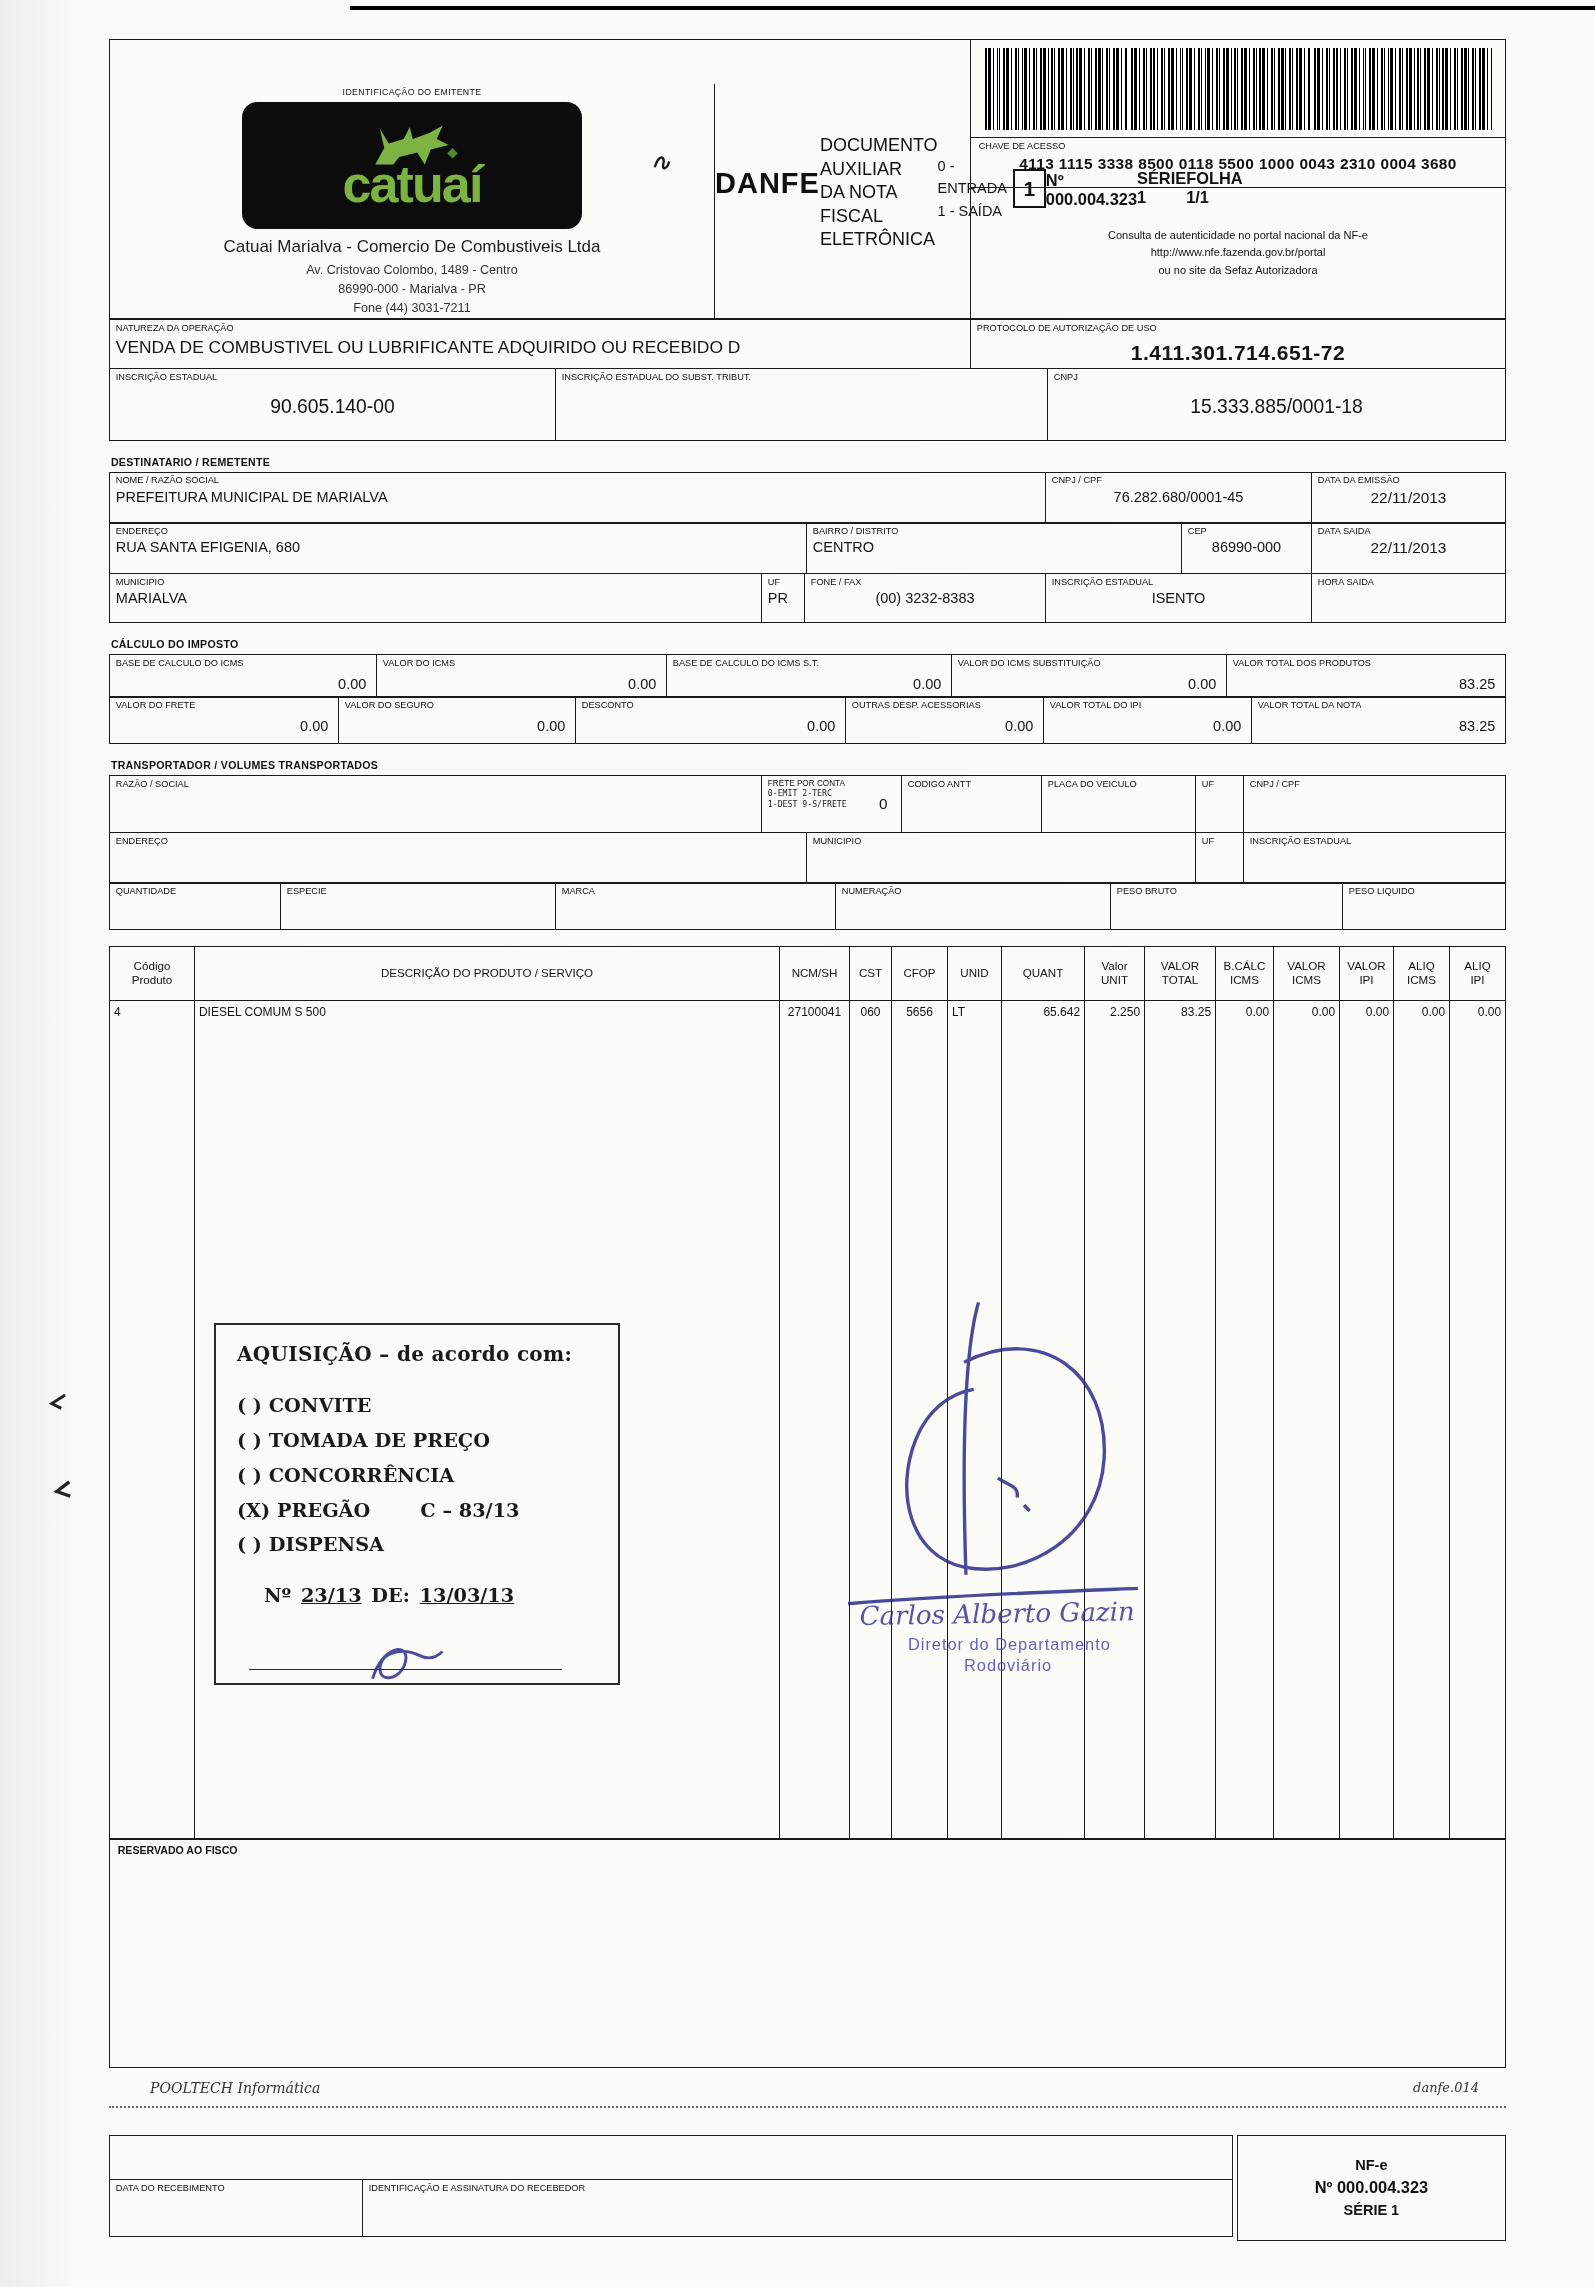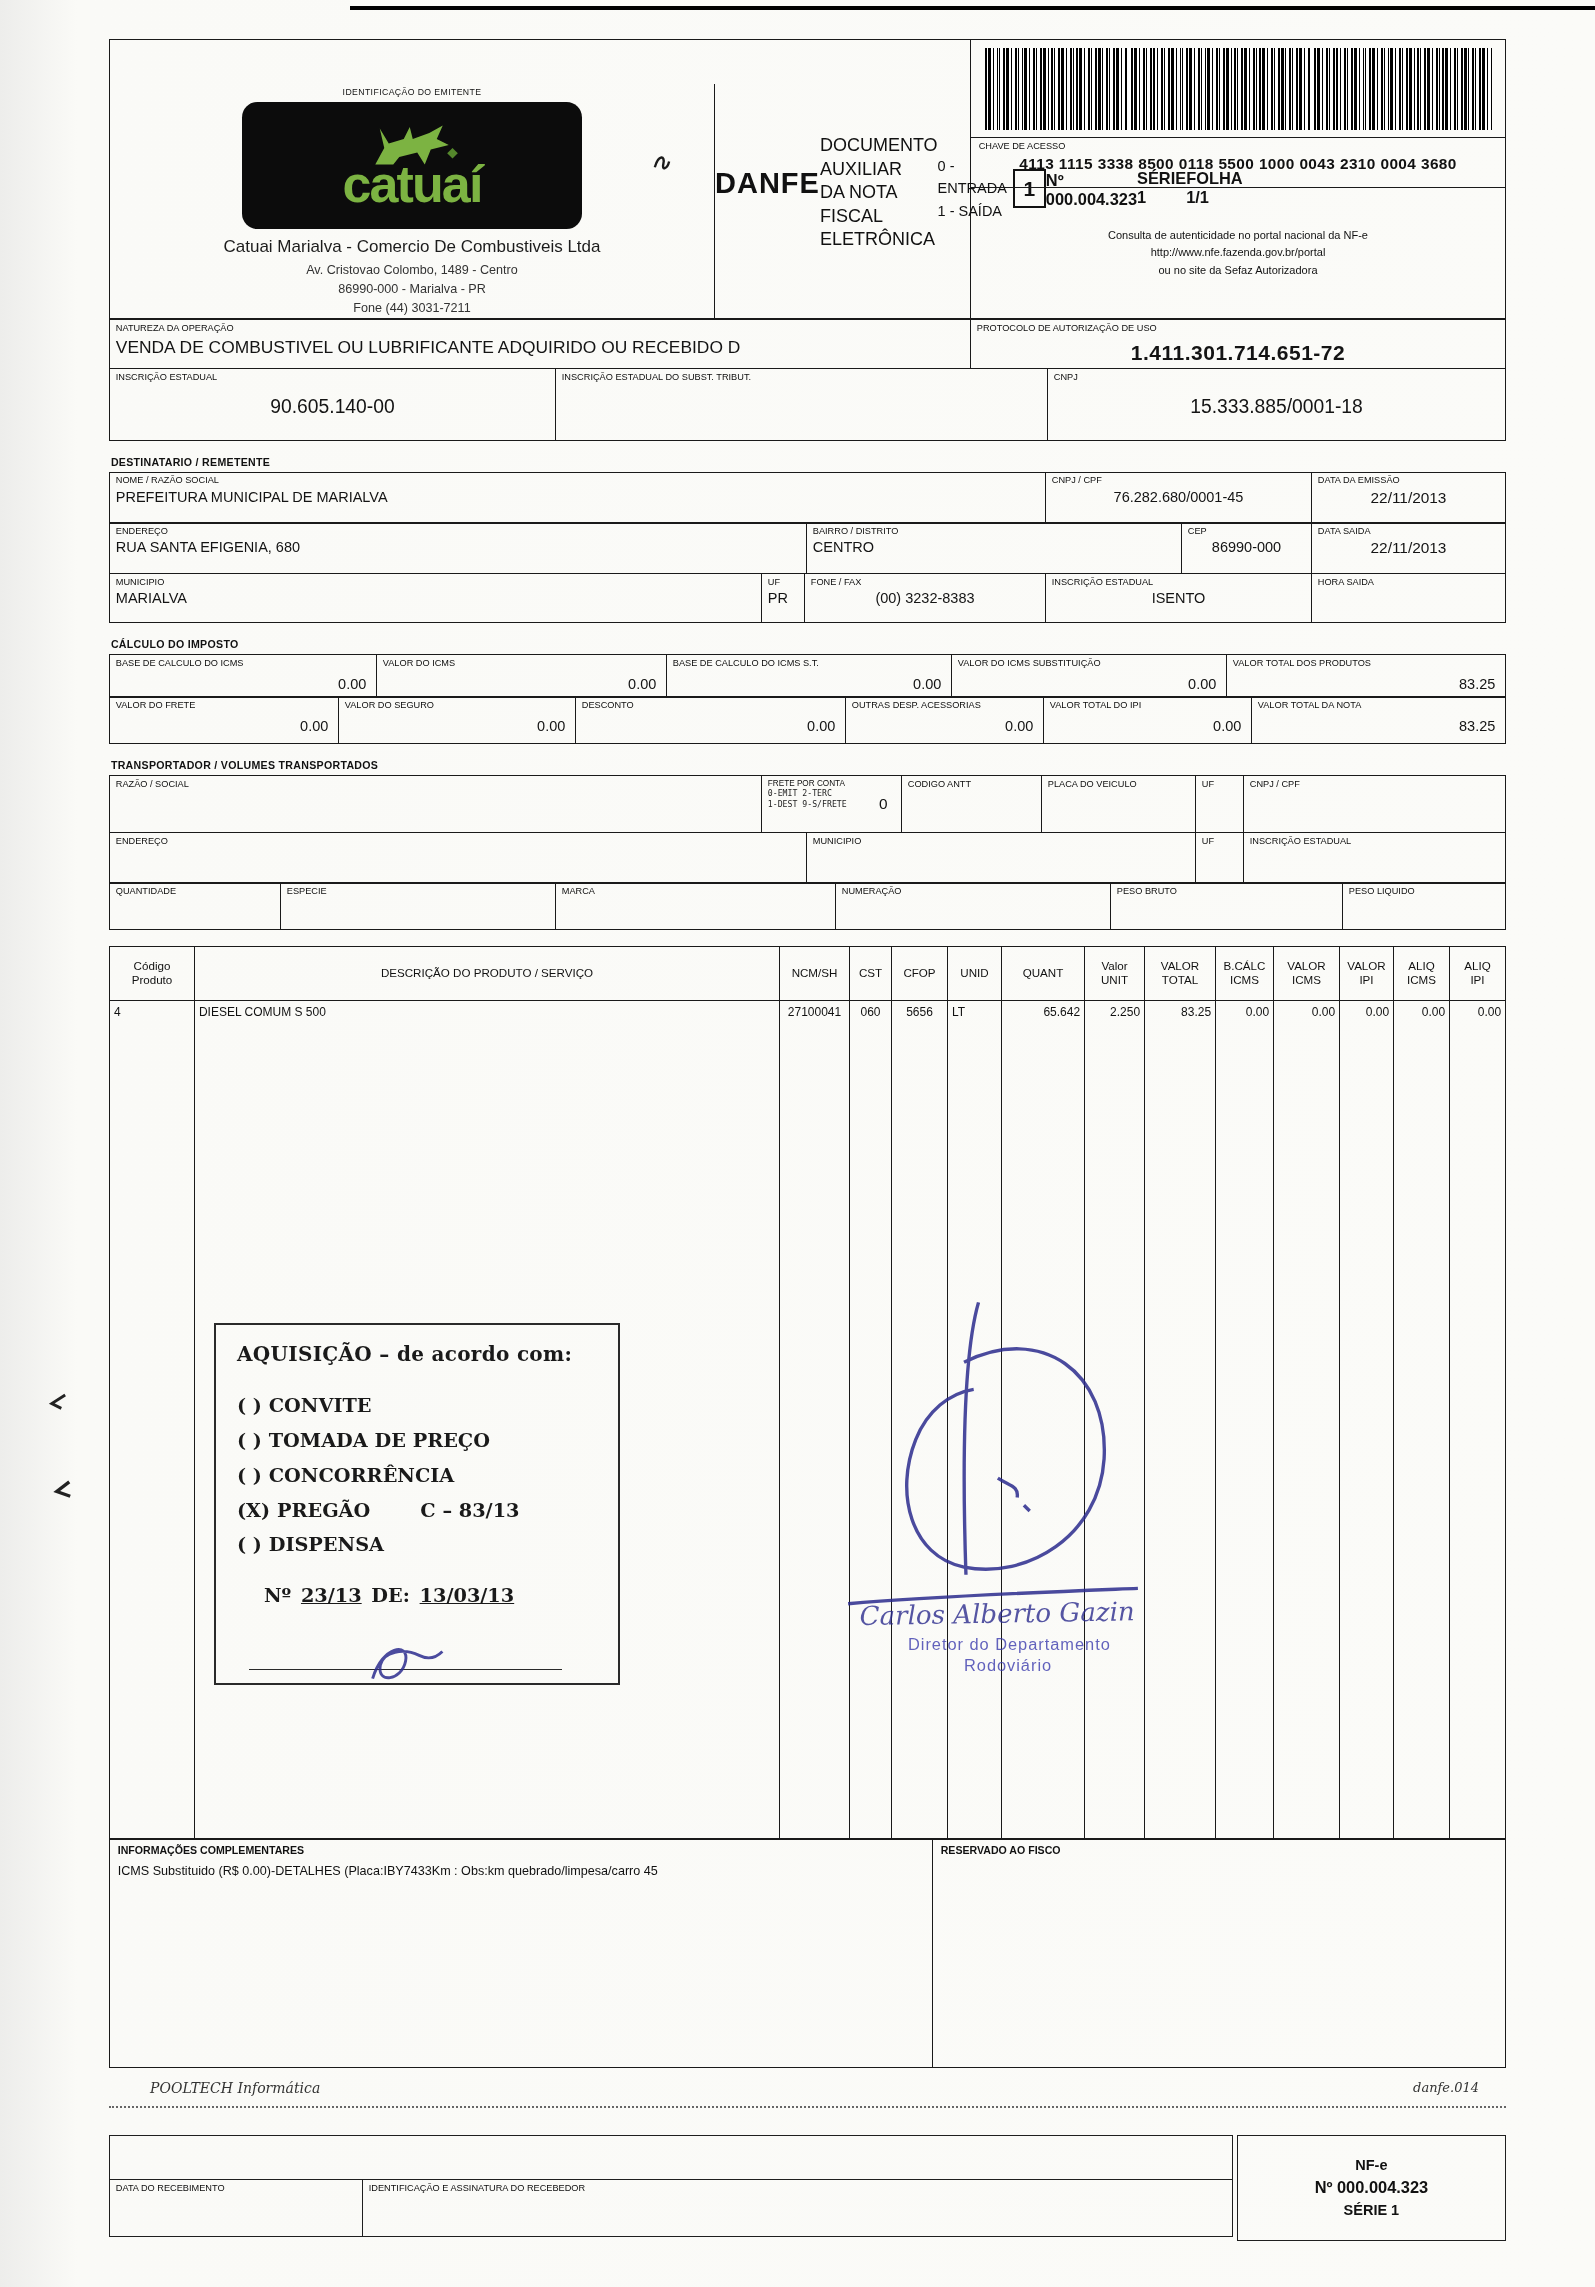--- a/index.html
+++ b/index.html
@@ -412,24 +412,20 @@
         <div class="pc w-vtot tr">83.25</div>
         <div class="pc w-bcicms tr">0.00</div>
         <div class="pc w-vicms tr">0.00</div>
         <div class="pc w-vipi tr">0.00</div>
         <div class="pc w-aicms tr">0.00</div>
         <div class="pc w-aipi tr">0.00</div>
       </div>
     </div>
 
     <div class="info-row">
-      <div class="info-left">
-        <div class="info-title">INFORMAÇÕES COMPLEMENTARES</div>
-        <div class="info-text">ICMS Substituido (R$ 0.00)-DETALHES (Placa:IBY7433Km : Obs:km quebrado/limpesa/carro 45</div>
-      </div>
       <div class="info-right">
         <div class="info-title">RESERVADO AO FISCO</div>
       </div>
     </div>
 
     <div class="rodape">
       <span class="rod-soft">POOLTECH Informática</span>
       <span class="rod-mod">danfe.014</span>
     </div>
     <div class="perf"></div>

